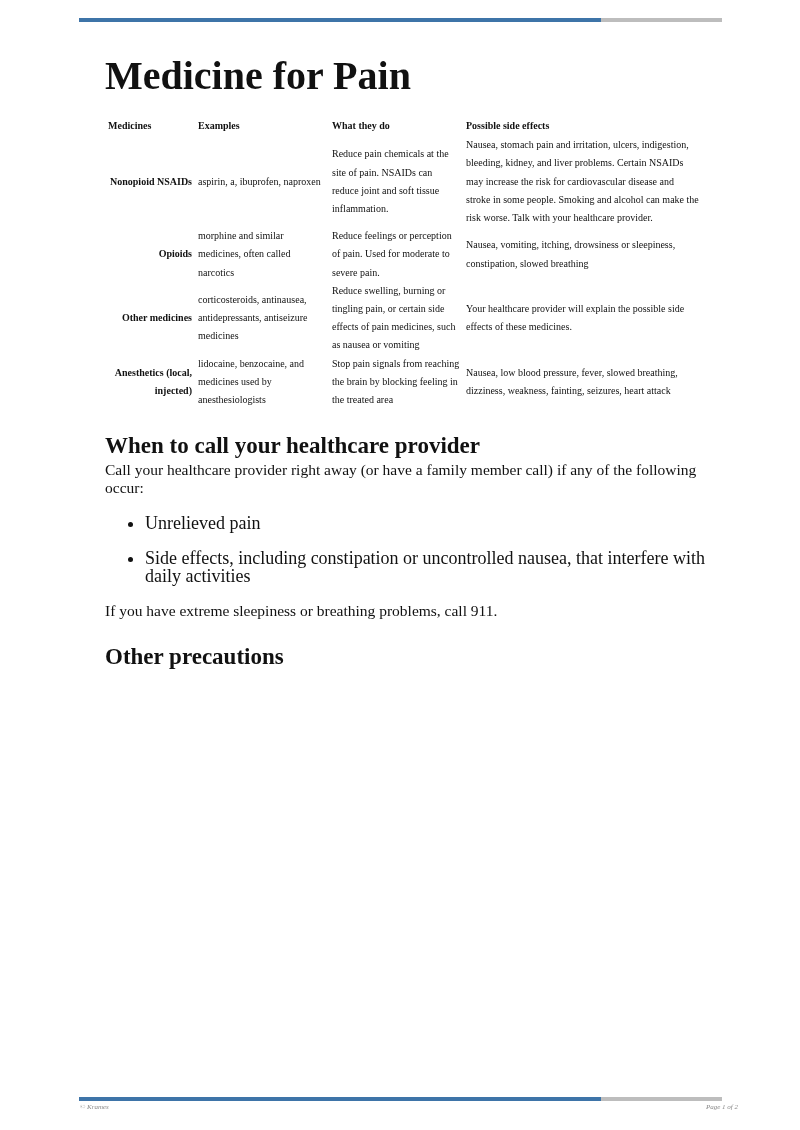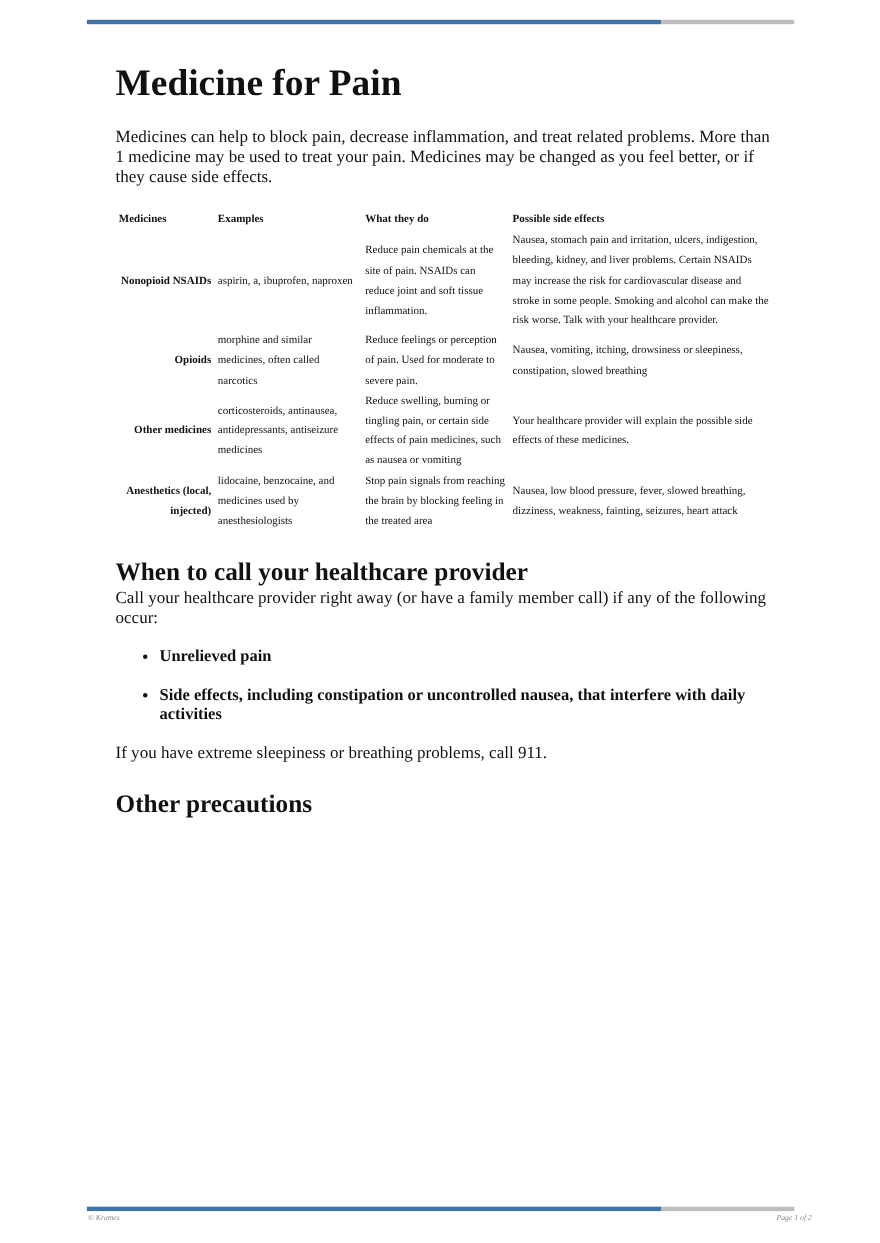--- a/index.html
+++ b/index.html
@@ -3,46 +3,45 @@
 <meta charset="utf-8">
 <style>
   html, body { margin: 0; padding: 0; background: #ffffff; }
   body { width: 800px; height: 1130px; position: relative; font-family: "Liberation Serif", serif; color: #111; }
   .bar { position: absolute; left: 79px; width: 643px; height: 4px; display: flex; }
   .bar .blue { width: 522px; background: #3e74a8; height: 100%; }
   .bar .grey { flex: 1; background: #bdbdbd; height: 100%; }
   .bar.top { top: 18px; }
   .bar.bottom { top: 1097px; }
   .content { position: absolute; left: 105px; top: 56px; width: 600px; }
-  h1 { font-size: 34px; font-weight: bold; margin: 0 0 20px 0; line-height: 40px; }
+  h1 { font-size: 40px; font-weight: bold; margin: 0 0 20px 0; line-height: 40px; }
   p { font-size: 15.5px; line-height: 18px; margin: 0; }
   .intro { margin-bottom: 20px; }
   table { border-collapse: collapse; font-size: 10px; line-height: 18.2px; margin-left: 0; }
   th { text-align: left; font-weight: bold; padding: 1px 3px 1px 3px; vertical-align: middle; }
   td { padding: 0 3px; vertical-align: middle; }
   td.med { font-weight: bold; text-align: right; }
   col.c1 { width: 90px; } col.c2 { width: 134px; } col.c3 { width: 134px; } col.c4 { width: 240px; }
   h2 { font-size: 23px; font-weight: bold; margin: 0; line-height: 30px; }
-  ul { margin: 0; padding-left: 40px; font-size: 15px; line-height: 18px; font-weight: bold; }
+  ul { margin: 0; padding-left: 40px; font-size: 18px; line-height: 18px; }
   li { margin-bottom: 17px; }
   .footer { position: absolute; top: 1103px; font-family: Liberation Serif, serif; font-size: 7px; font-style: italic; color: #888; }
   .footer.left { left: 80px; }
   .footer.right { right: 62px; }
 </style>
 </head>
 <body>
 
 <div class="bar top">
   <div class="blue"></div>
   <div class="grey"></div>
 </div>
 
 <div class="content">
   <h1>Medicine for Pain</h1>
-  <p class="intro">Medicines can help to block pain, decrease inflammation, and treat related problems. More than 1 medicine may be used to treat your pain. Medicines may be changed as you feel better, or if they cause side effects.</p>
 
   <table>
     <colgroup>
         <col class="c1">
         <col class="c2">
         <col class="c3">
         <col class="c4">
       </colgroup>
     <thead>
       <tr>

